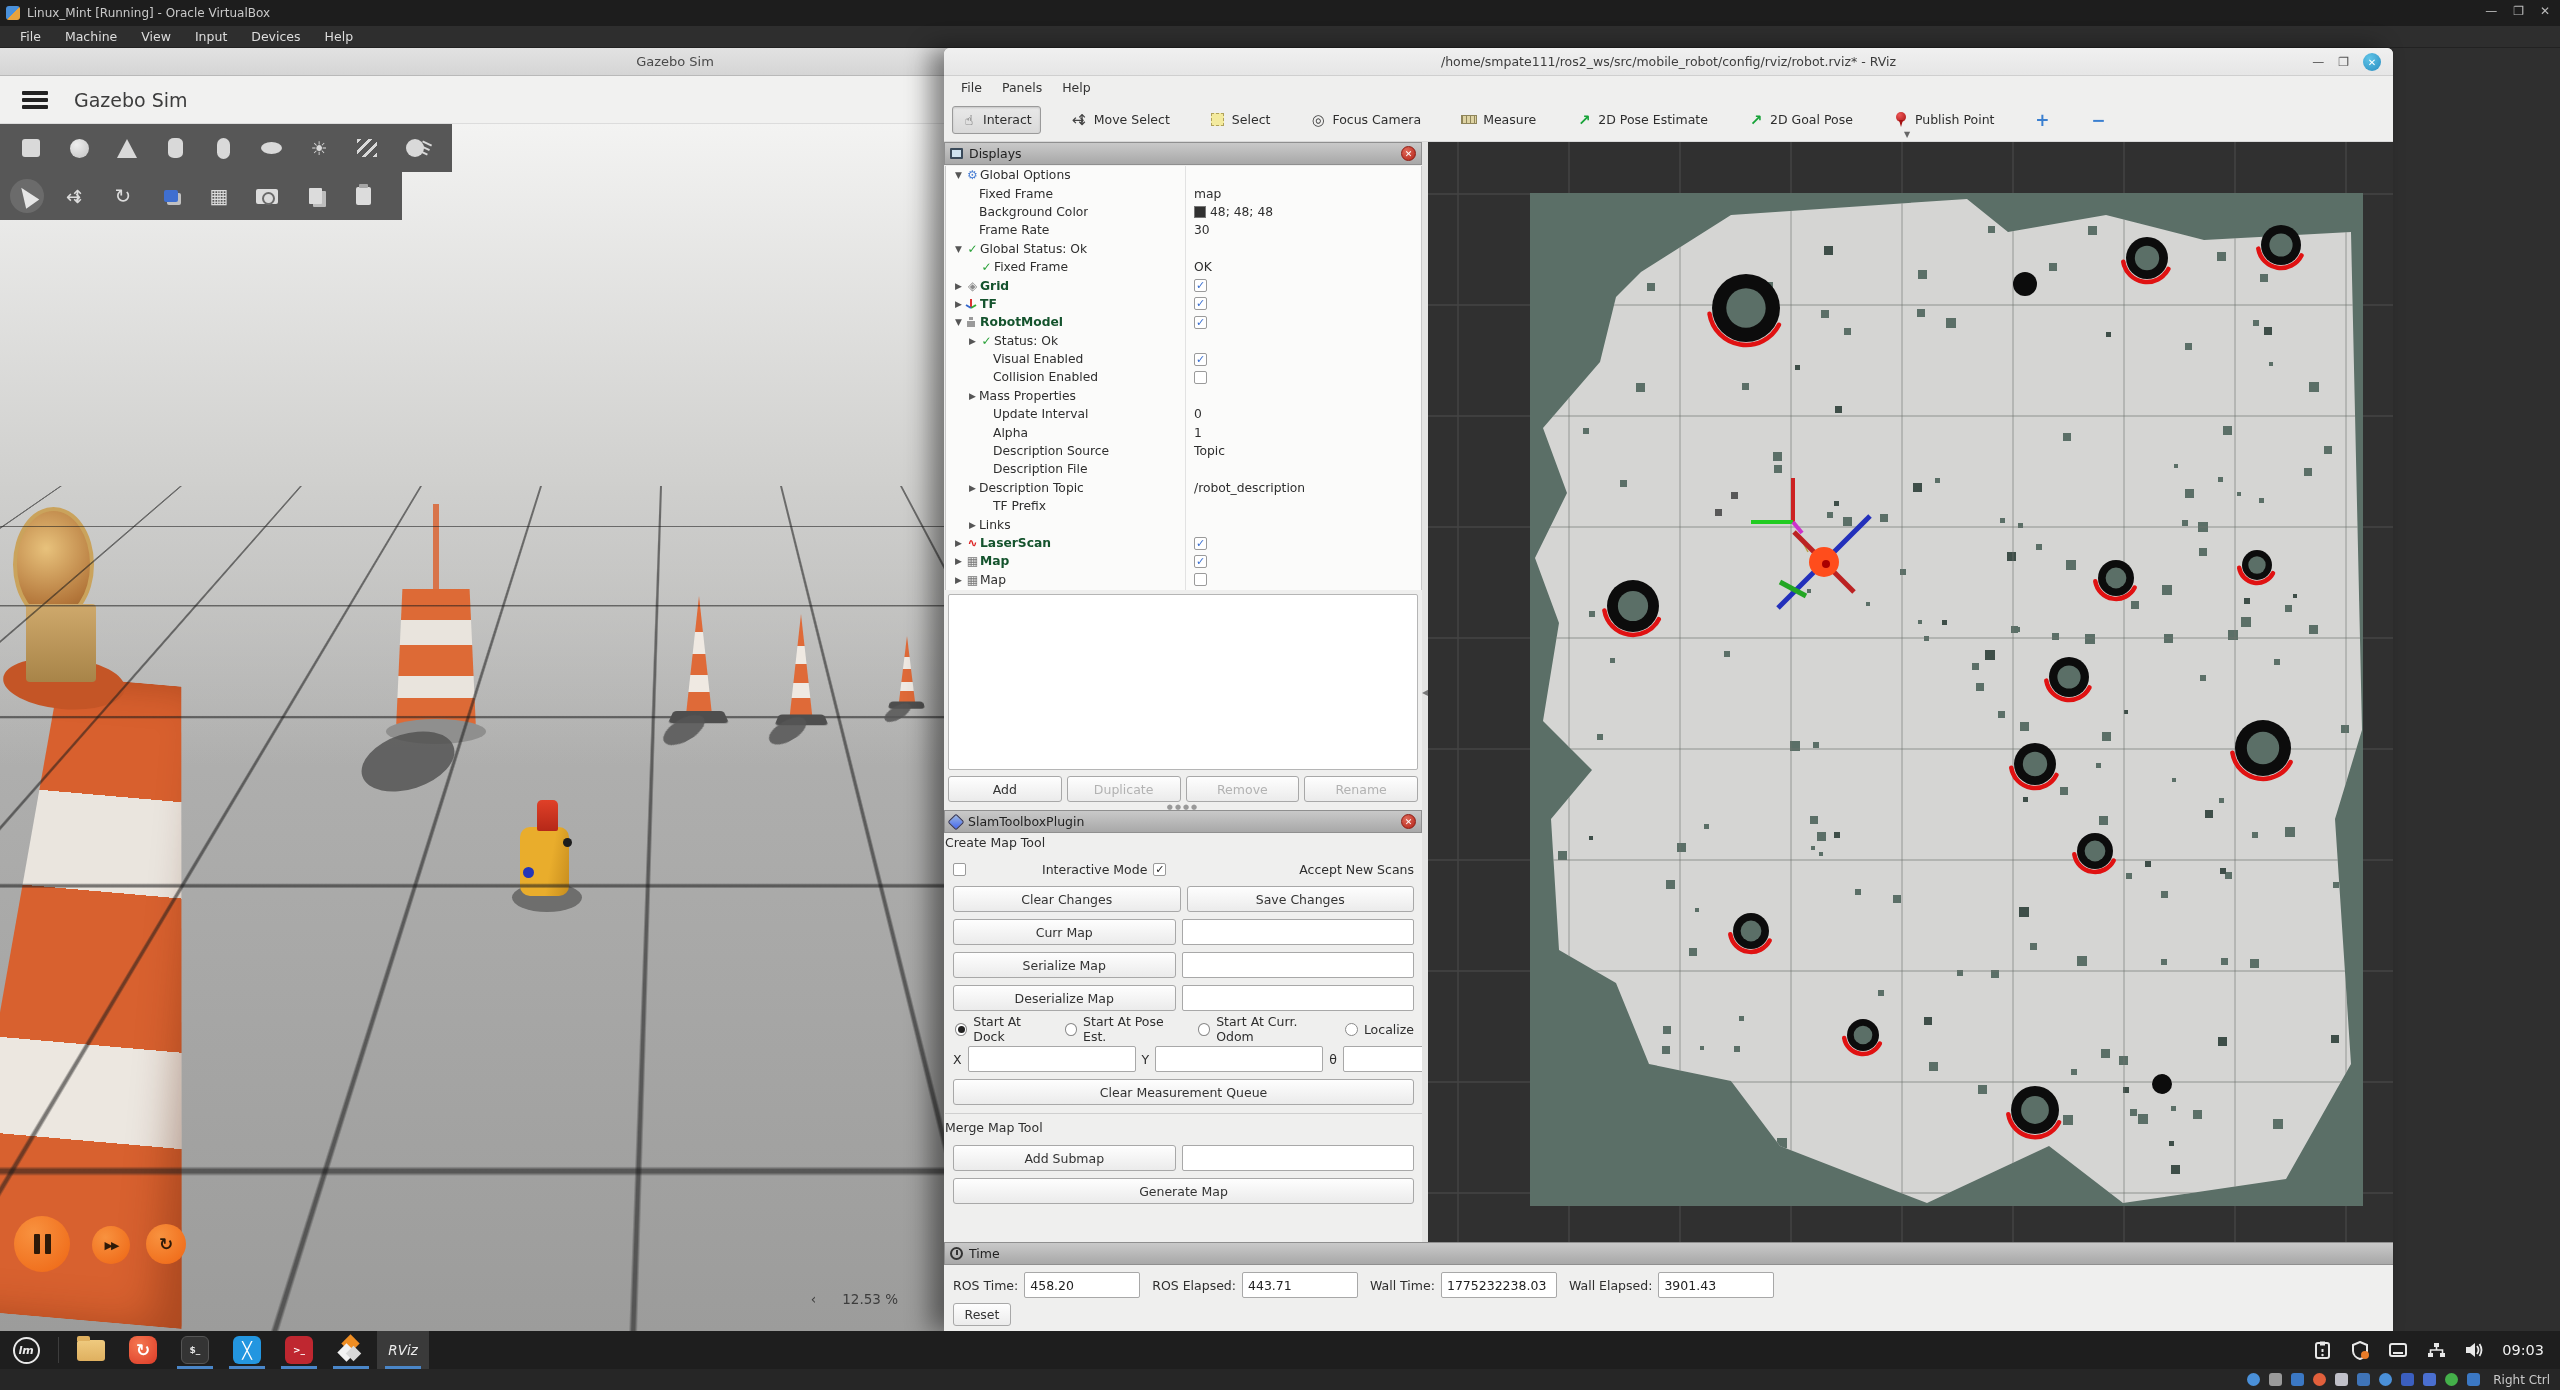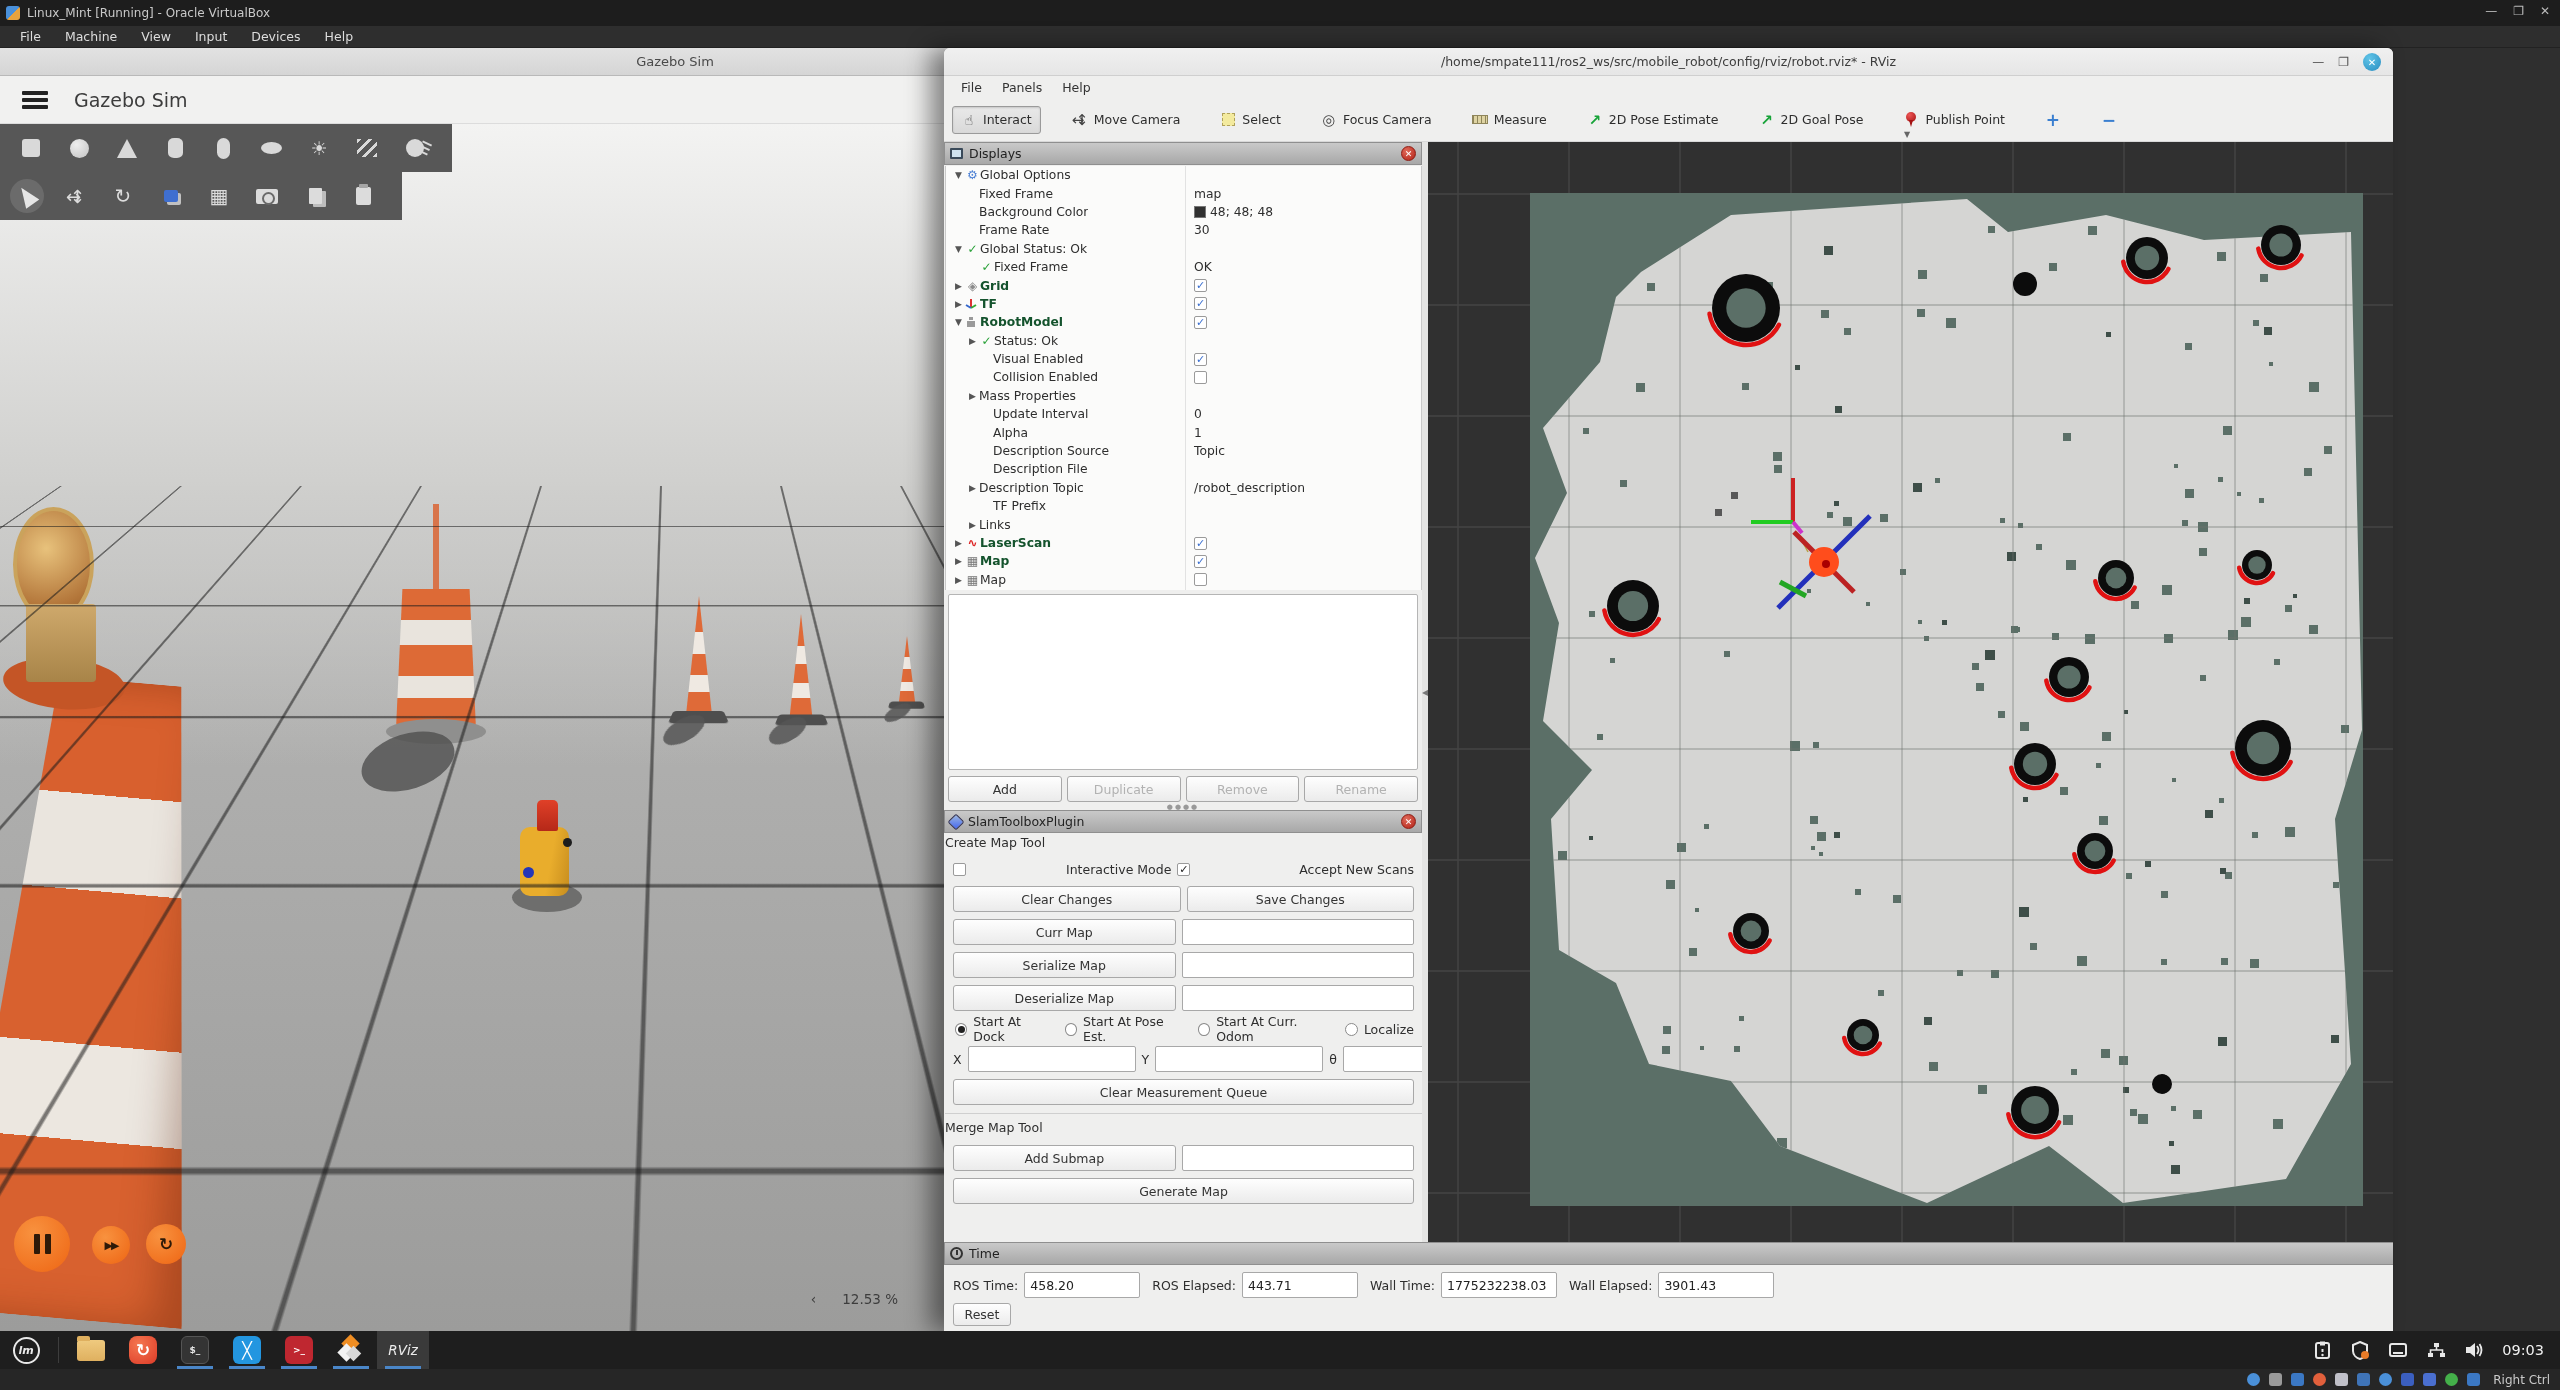--- a/index.html
+++ b/index.html
@@ -363,21 +363,21 @@
           <div class="rvmenu">Panels</div>
           <div class="rvmenu">Help</div>
         </div>
       <div class="abs" id="rv-toolbar">
           <div class="tbtn active">
             <span class="tbicon tbi-hand">☝</span>
             <span>Interact</span>
           </div>
           <div class="tbtn">
             <span class="tbicon tbi-move"></span>
-            <span>Move Camera</span>
+            <span>Move Select</span>
           </div>
           <div class="tbtn">
             <span class="tbicon">
               <span class="tbi-select"></span>
             </span>
             <span>Select</span>
           </div>
           <div class="tbtn">
             <span class="tbicon tbi-focus">◎</span>
             <span>Focus Camera</span>
@@ -596,21 +596,21 @@
       <div class="phead" id="slam-head">
         <span class="diamond-ico"></span>
         <span>SlamToolboxPlugin</span>
         <span class="sp"></span>
         <span class="pclose">✕</span>
       </div>
       <div id="slam-body">
         <div class="slam-center">Create Map Tool</div>
         <div id="slam-interactive">
           <span class="cb"></span>
-          <span style="margin-left:100px">Interactive Mode</span>
+          <span style="margin-left:76px">Interactive Mode</span>
           <span class="cb" style="margin-left:6px;color:#222">✓</span>
           <span style="margin-left:auto">Accept New Scans</span>
         </div>
         <div class="slam-row">
           <div class="btn">Clear Changes</div>
           <div class="btn">Save Changes</div>
         </div>
         <div class="slam-row">
           <div class="btn">Curr Map</div>
           <input class="inp" style="">

